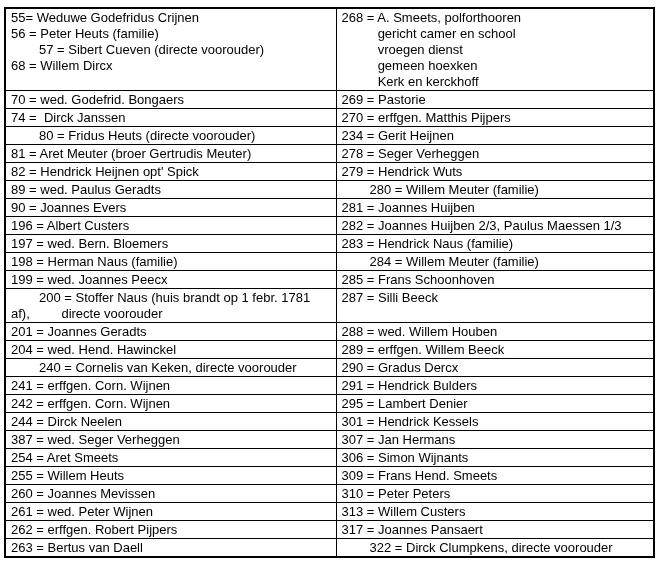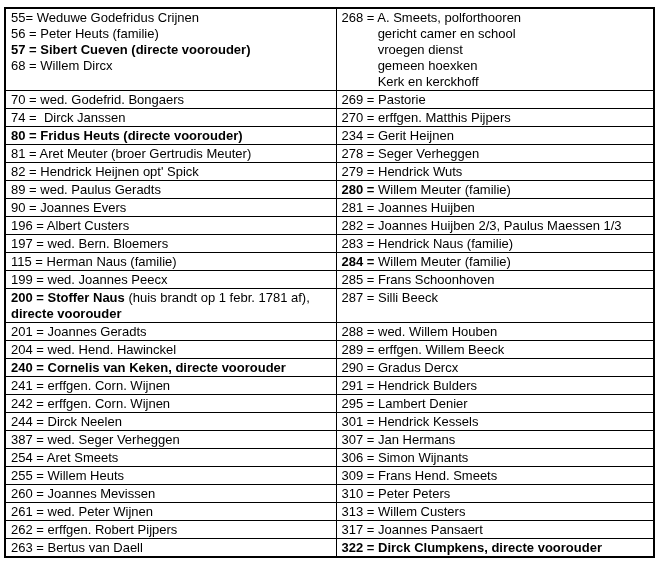--- a/index.html
+++ b/index.html
@@ -30,21 +30,21 @@
     border: 1px solid #000;
     vertical-align: top;
     padding: 1px 4px 0 5px;
     line-height: 16px;
     overflow: hidden;
   }
   tr          { height: 17px; }
   tr.tall     { height: 81px; padding-left: 32px; }
   tr.double   { height: 31px; padding-left: 45px; }
   .line span  { white-space: pre-wrap; }
-  .b          { font-weight: bold; }
+  .b          { font-weight: normal; margin-left: 28px; }
 </style>
 </head>
 <body>
 
 <table class="legend">
   <colgroup>
     <col class="left-col">
     <col class="right-col">
   </colgroup>
   <tbody id="legend-body">
@@ -130,21 +130,21 @@
       <tr>
         <td>
           <div class="line"><span>197 = wed. Bern. Bloemers</span></div>
         </td>
         <td>
           <div class="line"><span>283 = Hendrick Naus (familie)</span></div>
         </td>
       </tr>
       <tr>
         <td>
-          <div class="line"><span>115 = Herman Naus (familie)</span></div>
+          <div class="line"><span>198 = Herman Naus (familie)</span></div>
         </td>
         <td>
           <div class="line"><span class="b">284 =</span><span> Willem Meuter (familie)</span></div>
         </td>
       </tr>
       <tr>
         <td>
           <div class="line"><span>199 = wed. Joannes Peecx</span></div>
         </td>
         <td>

